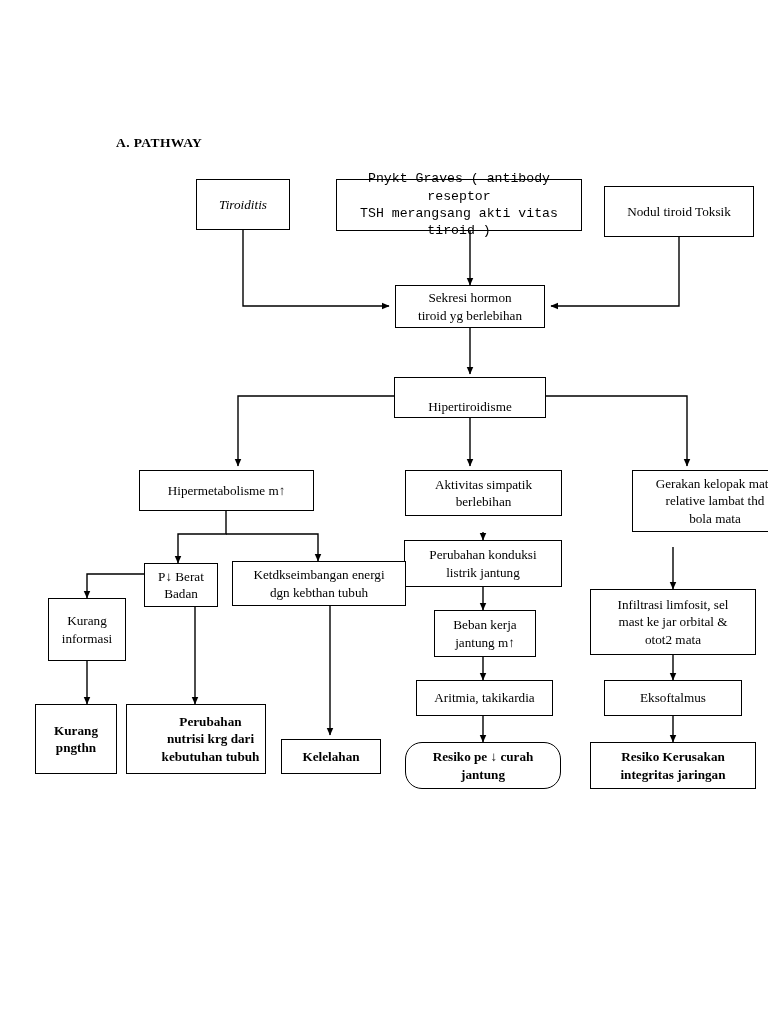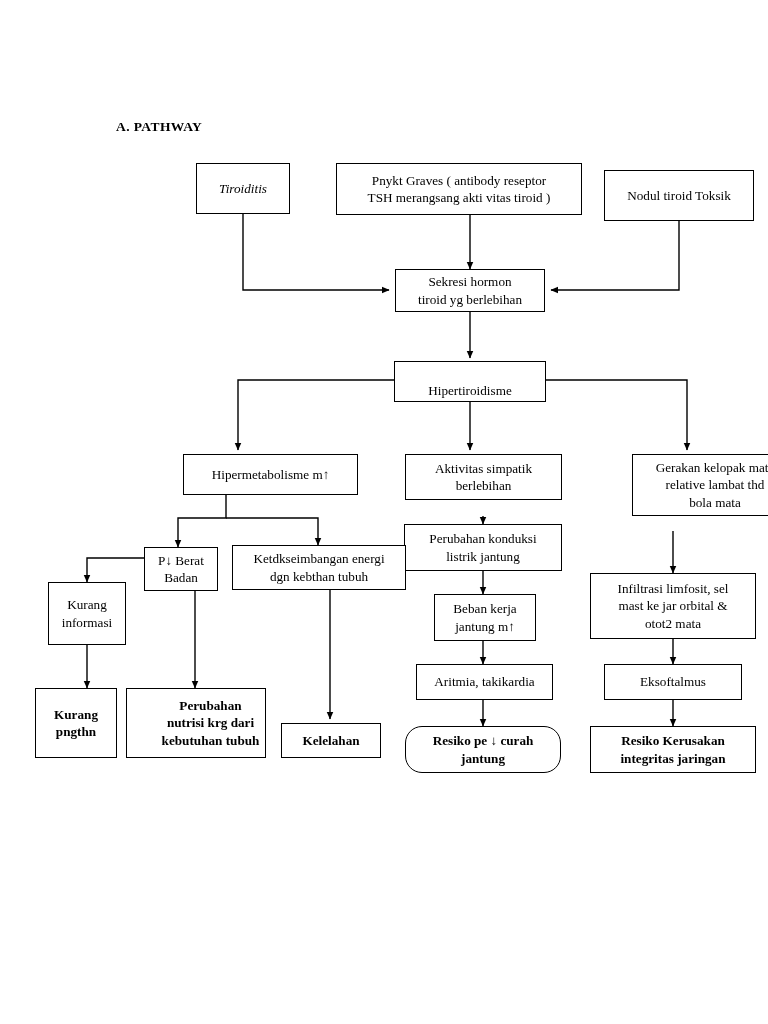--- a/index.html
+++ b/index.html
@@ -10,21 +10,21 @@
   body {
     width: 768px;
     height: 1024px;
     position: relative;
     font-family: "Liberation Serif", "DejaVu Serif", serif;
     color: #000000;
     overflow: hidden;
   }
   #page {
     position: absolute;
-    left: 0; top: 0;
+    left: 0; top: 16px;
     width: 768px;
     height: 776px;
   }
   #page-title {
     position: absolute;
     left: 116px;
     top: 119px;
     font-size: 13.5px;
     font-weight: bold;
     letter-spacing: 0.4px;
@@ -113,37 +113,37 @@
 
       <path d="M673,700 L673,726" marker-end="url(#ah)"></path>
 
     </g>
   </svg>
 
   <div class="node" style="left:196px; top:163px; width:94px; height:51px;font-style:italic;">
     <span>Tiroiditis</span>
   </div>
 
-  <div class="node" style="left:336px; top:163px; width:246px; height:52px;">
+  <div class="node" style="left:336px; top:163px; width:246px; height:52px;font-family:Liberation Mono, monospace;">
     <span>Pnykt Graves ( antibody reseptor<br>TSH merangsang akti vitas tiroid )</span>
   </div>
 
   <div class="node" style="left:604px; top:163px; width:150px; height:51px;margin-top:7px;">
     <span>Nodul tiroid Toksik</span>
   </div>
 
   <div class="node" style="left:395px; top:269px; width:150px; height:43px;text-align:center;">
     <span>Sekresi hormon<br>tiroid yg berlebihan</span>
   </div>
 
   <div class="node" style="left:394px; top:361px; width:152px; height:41px;align-items:flex-end;">
     <span>Hipertiroidisme</span>
   </div>
 
-  <div class="node" style="left:139px; top:454px; width:175px; height:41px;margin-left:44px;">
+  <div class="node" style="left:139px; top:454px; width:175px; height:41px;">
     <span>Hipermetabolisme m↑</span>
   </div>
 
   <div class="node" style="left:405px; top:454px; width:157px; height:46px;justify-content:flex-end;">
     <span>Aktivitas simpatik<br>berlebihan</span>
   </div>
 
   <div class="node" style="left:590px; top:454px; width:166px; height:62px;margin-left:42px;">
     <span>Gerakan kelopak mata<br>relative lambat thd<br>bola mata</span>
   </div>

